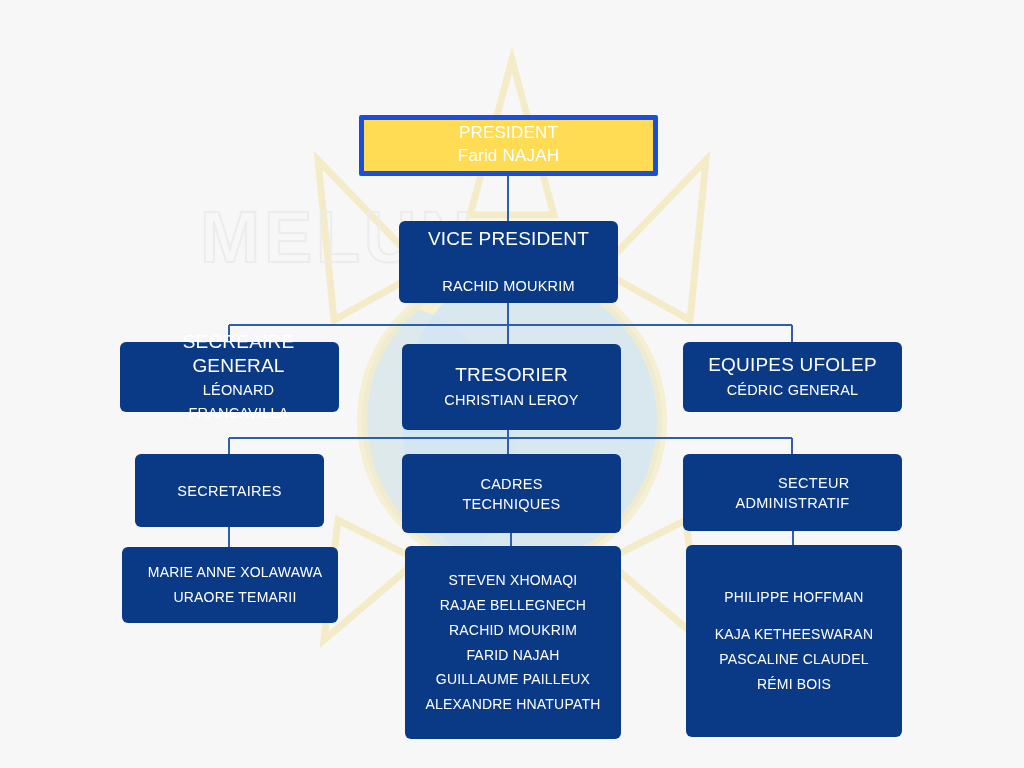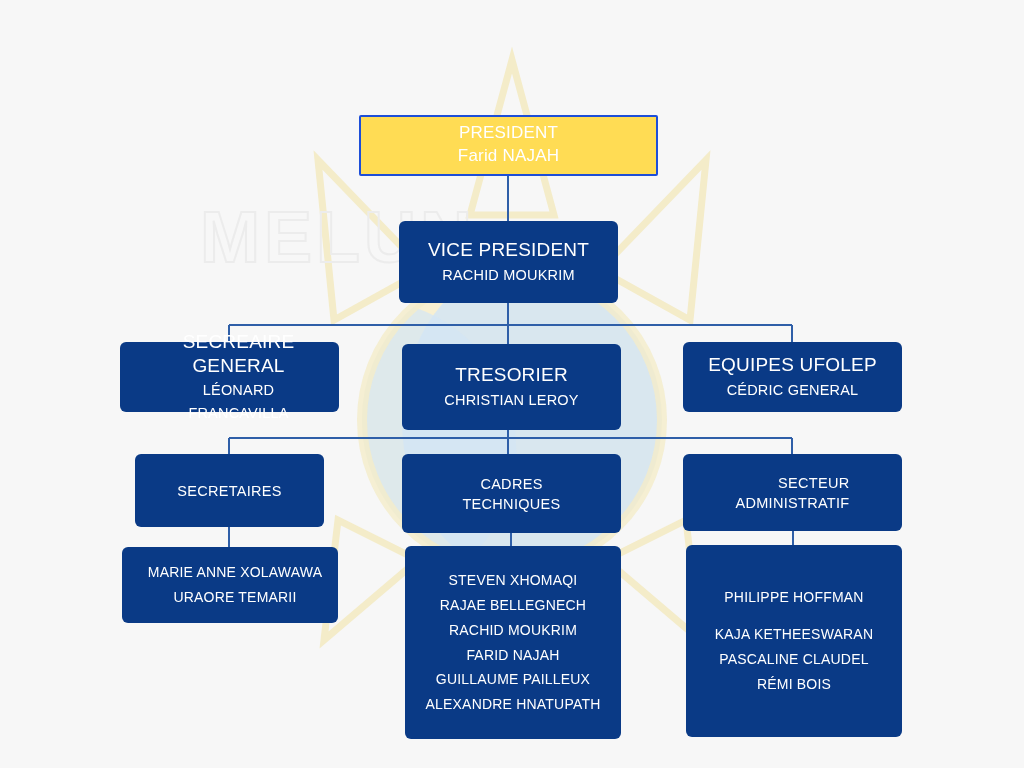--- a/index.html
+++ b/index.html
@@ -77,21 +77,21 @@
     font-size: 14.5px;
     letter-spacing: 0.2px;
     line-height: 1.55;
     white-space: pre-line;
     margin-top: 2px;
   }
 
   
   #node-president {
     background: #ffdc54;
-    border: 2px solid #1d4ed8;
+    border: 5px solid #1d4ed8;
     color: #ffffff;
   }
   #node-president .node-title {
     font-size: 17px;
     font-weight: 400;
   }
   #node-president .node-sub {
     font-size: 17px;
     margin-top: 0;
   }
@@ -172,21 +172,21 @@
       <line x1="511" y1="533" x2="511" y2="546"></line>
       <line x1="793" y1="531" x2="793" y2="545"></line>
     </svg>
   </div>
 
   <div class="node square-corners" id="node-president" style="left:359px; top:115px; width:299px; height:61px;">
     <div class="node-title">PRESIDENT</div>
     <div class="node-sub">Farid NAJAH</div>
   </div>
 
-  <div class="node" id="node-vice-president" style="left:399px; top:221px; width:219px; height:82px;">
+  <div class="node" id="node-vice-president" style="left:399px; top:221px; width:219px; height:82px;justify-content:space-between;">
     <div class="node-title">VICE PRESIDENT</div>
     <div class="node-sub">RACHID MOUKRIM</div>
   </div>
 
   <div class="node" id="node-secretaire-general" style="left:120px; top:342px; width:219px; height:70px;padding-left:28px;">
     <div class="node-title">SECREAIRE GENERAL</div>
     <div class="node-sub">LÉONARD
 FRANCAVILLA</div>
   </div>
 

